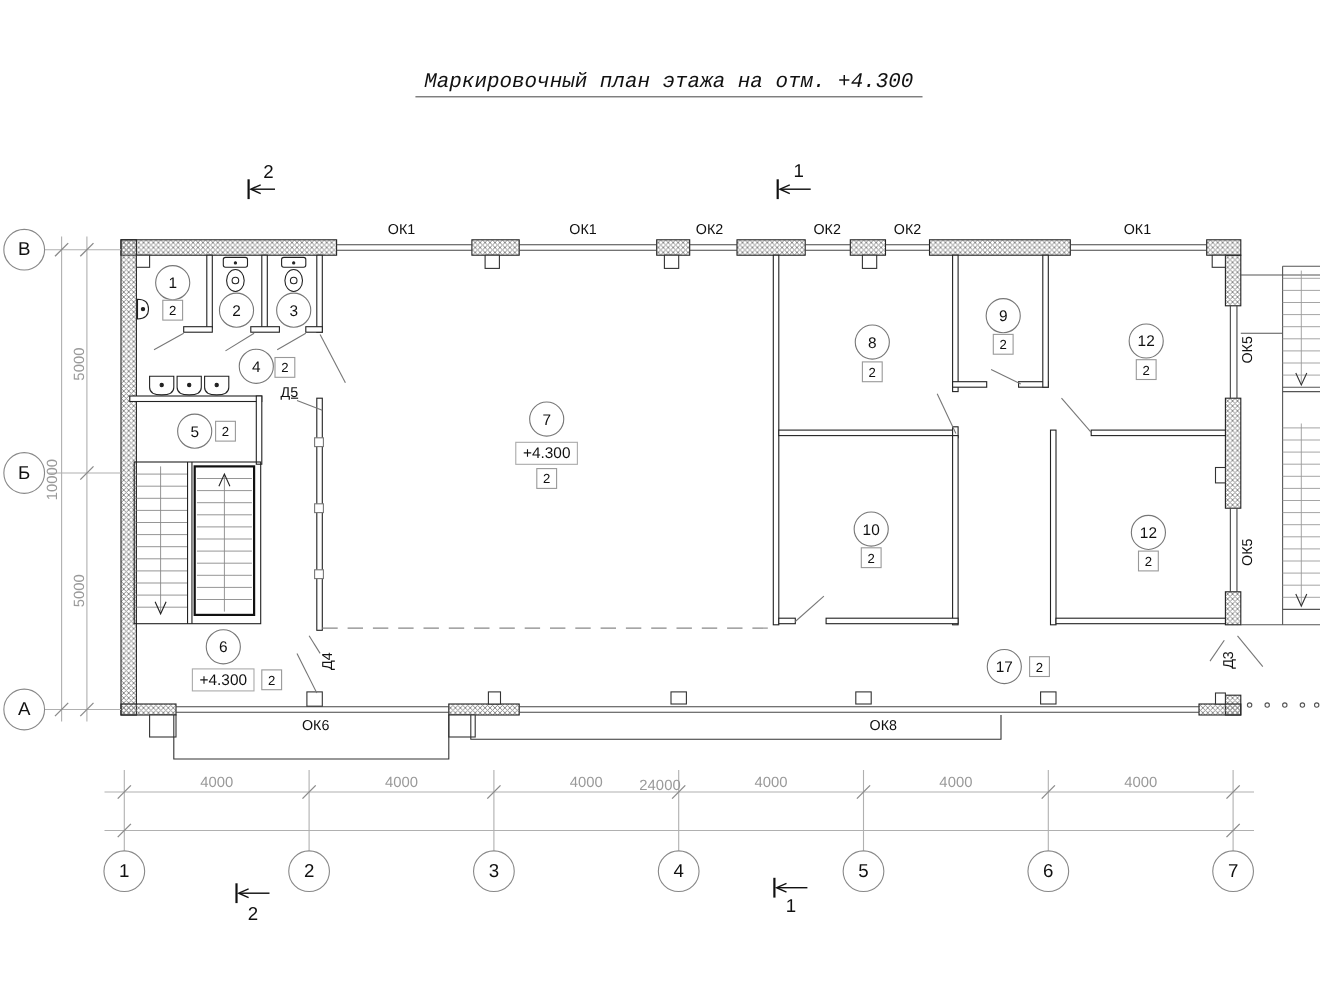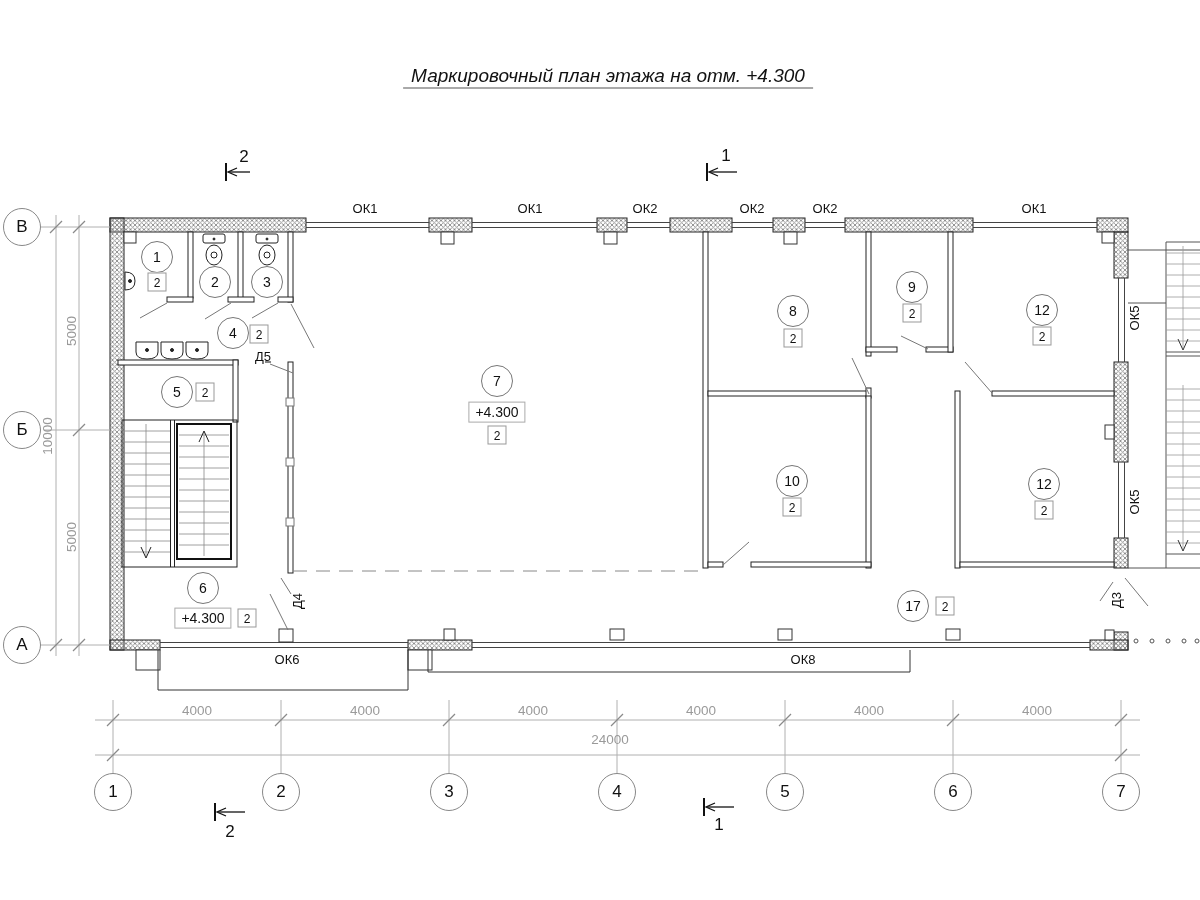--- a/index.html
+++ b/index.html
@@ -298,21 +298,21 @@
     <line x1="707" y1="163" x2="707" y2="181" stroke-width="2"></line>
     <line x1="245" y1="812" x2="218" y2="812"></line>
         <polyline points="226,808 217,812 226,816"></polyline>
     <line x1="215" y1="803" x2="215" y2="821" stroke-width="2"></line>
     <line x1="734" y1="807" x2="707" y2="807"></line>
         <polyline points="715,803 706,807 715,811"></polyline>
     <line x1="704" y1="798" x2="704" y2="816" stroke-width="2"></line>
   </g>
 </svg>
 
-<div class="lbl title" style="left:608px;top:77px;">Маркировочный план этажа на отм. +4.300</div>
+<div class="lbl title" style="left:608px;top:77px;font-family:Liberation Mono, monospace;">Маркировочный план этажа на отм. +4.300</div>
 
 <div class="lbl secnum" style="left:244px;top:156px;">2</div>
 <div class="lbl secnum" style="left:726px;top:155px;">1</div>
 <div class="lbl secnum" style="left:230px;top:831px;">2</div>
 <div class="lbl secnum" style="left:719px;top:824px;">1</div>
 
 <div class="lbl" style="left:365px;top:208px;">ОК1</div>
 <div class="lbl" style="left:530px;top:208px;">ОК1</div>
 <div class="lbl" style="left:645px;top:208px;">ОК2</div>
 <div class="lbl" style="left:752px;top:208px;">ОК2</div>
@@ -367,18 +367,18 @@
 <div class="circle axisc" style="left:22px;top:227px;">В</div>
 <div class="circle axisc" style="left:22px;top:430px;">Б</div>
 <div class="circle axisc" style="left:22px;top:645px;">А</div>
 
 <div class="lbl dim" style="left:197px;top:711px;">4000</div>
 <div class="lbl dim" style="left:365px;top:711px;">4000</div>
 <div class="lbl dim" style="left:533px;top:711px;">4000</div>
 <div class="lbl dim" style="left:701px;top:711px;">4000</div>
 <div class="lbl dim" style="left:869px;top:711px;">4000</div>
 <div class="lbl dim" style="left:1037px;top:711px;">4000</div>
-<div class="lbl dim" style="left:600px;top:740px;margin-left:10px;">24000</div>
+<div class="lbl dim" style="left:600px;top:714px;">24000</div>
 <div class="lbl dim rot" style="left:72px;top:331px;">5000</div>
 <div class="lbl dim rot" style="left:72px;top:537px;">5000</div>
 <div class="lbl dim rot" style="left:48px;top:436px;">10000</div>
 
 </div>
 
 </body></html>

